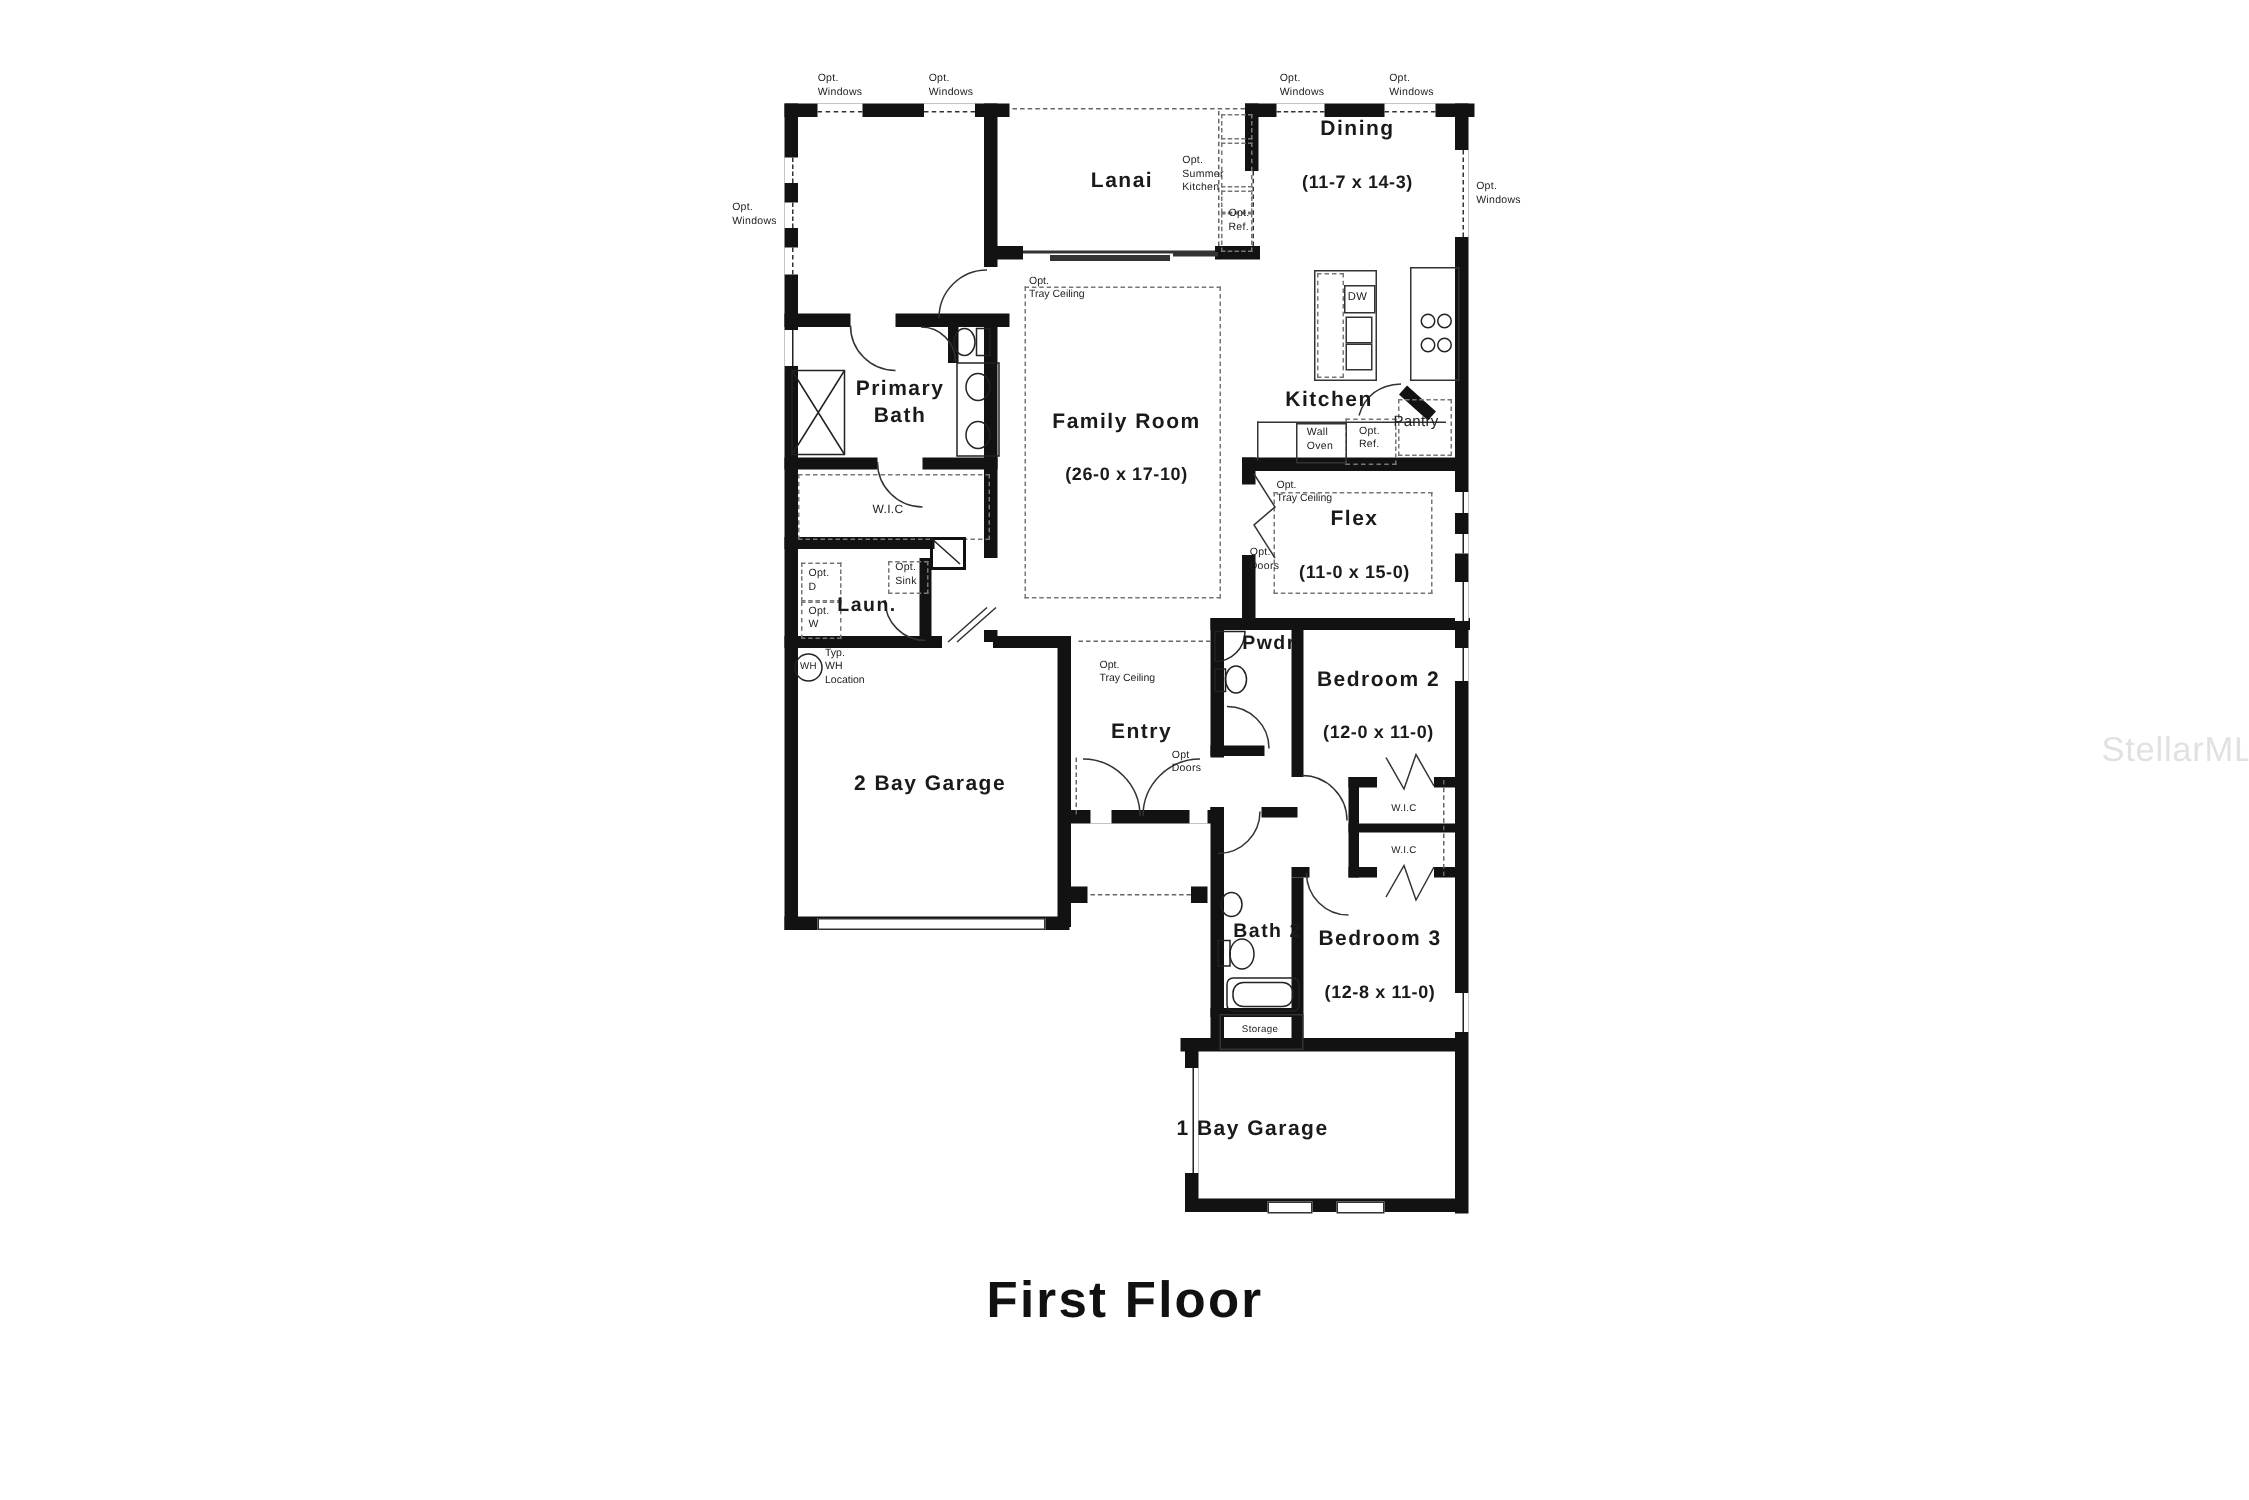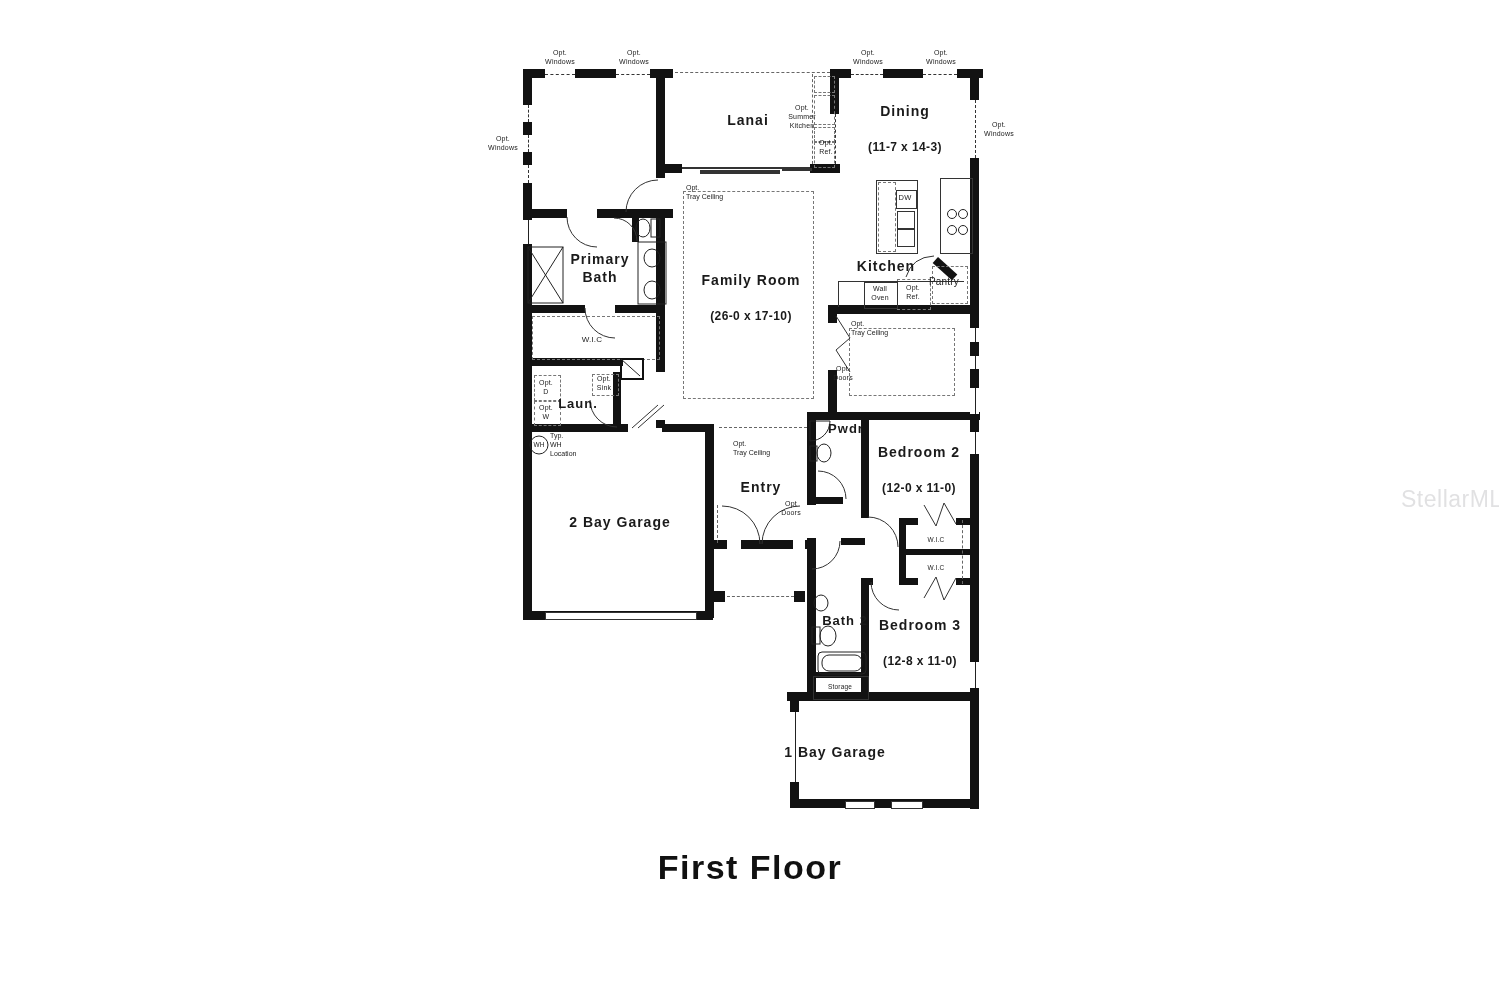--- a/index.html
+++ b/index.html
@@ -17,21 +17,21 @@
   .dbox{position:absolute;border:1px dashed #777;}
   .tbox{position:absolute;border:1px solid #333;}
   .tbox2{position:absolute;border:2px solid #111;}
   .lineh{position:absolute;background:#333;}
   .dlineh{position:absolute;border-top:1px dashed #666;height:0;}
   .dlinev{position:absolute;border-left:1px dashed #666;width:0;}
   .room-label{position:absolute;transform:translate(-50%,-50%);text-align:center;
         font-size:14px;font-weight:bold;letter-spacing:1px;white-space:pre-line;line-height:1.3;color:#1a1a1a;}
   .rdims{font-size:12px;font-weight:bold;letter-spacing:0.4px;margin-top:1px;}
   .sm{font-size:13px;}
-  .tiny{position:absolute;transform:translate(-50%,-50%);text-align:center;font-size:7px;
+  .tiny{position:absolute;transform:translate(-50%,-50%);text-align:left;font-size:7px;
         letter-spacing:0.2px;color:#222;white-space:pre-line;line-height:1.25;}
   .tiny-left{position:absolute;text-align:left;font-size:7px;color:#222;white-space:pre-line;line-height:1.25;}
   .tinier{font-size:6.5px;}
   .title{position:absolute;left:750px;top:845px;transform:translateX(-50%);text-align:center;
         font-size:34px;font-weight:bold;letter-spacing:1.5px;color:#111;line-height:1.35;}
   .watermark{position:absolute;left:1401px;top:486px;font-size:23px;color:#c9c9cc;opacity:0.55;
         letter-spacing:0.5px;}
   svg.overlay{position:absolute;left:0;top:0;pointer-events:none;}
 </style>
 </head>
@@ -187,30 +187,34 @@
       <path d="M 906 277 Q 912 257 934 256"></path>
       <polyline points="836,316 850,338 836,350 850,372"></polyline>
       <polyline points="924,505 936,526 944,503 956,524"></polyline>
       <polyline points="924,598 936,577 944,600 956,578"></polyline>
     </g>
   </svg>
 
   <div class="room-label" style="left:748px;top:120px">
     <div>Lanai</div>
   </div>
-  <div class="room-label" style="left:905px;top:129px">
+  <div class="room-label" style="left:905px;top:103px">
     <div>Dining</div>
     <div class="rdims">(11-7 x 14-3)</div>
   </div>
   <div class="room-label" style="left:886px;top:266px">
     <div>Kitchen</div>
   </div>
   <div class="room-label" style="left:751px;top:298px">
     <div>Family Room</div>
     <div class="rdims">(26-0 x 17-10)</div>
+  </div>
+  <div class="room-label" style="left:903px;top:363px">
+    <div>Flex</div>
+    <div class="rdims">(11-0 x 15-0)</div>
   </div>
   <div class="room-label" style="left:600px;top:268px">
     <div>Primary
 Bath</div>
   </div>
   <div class="tiny" style="left:592px;top:340px;font-size:8px">W.I.C</div>
   <div class="room-label sm" style="left:578px;top:404px">
     <div>Laun.</div>
   </div>
   <div class="room-label" style="left:620px;top:522px">

